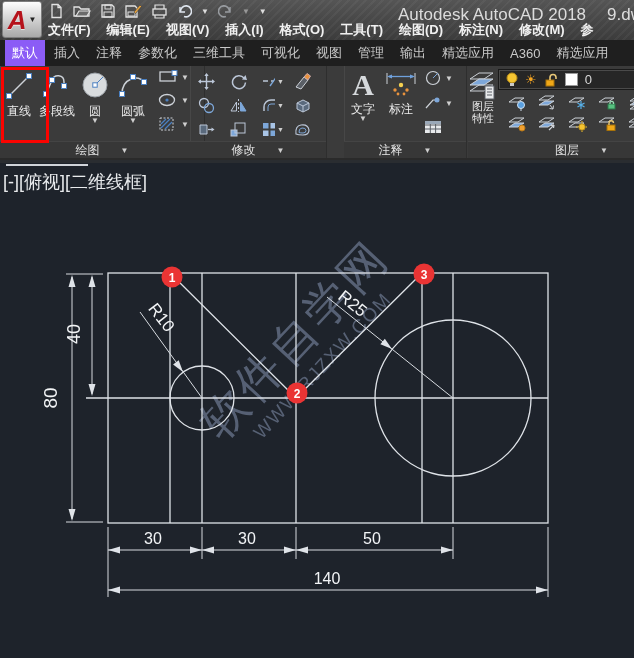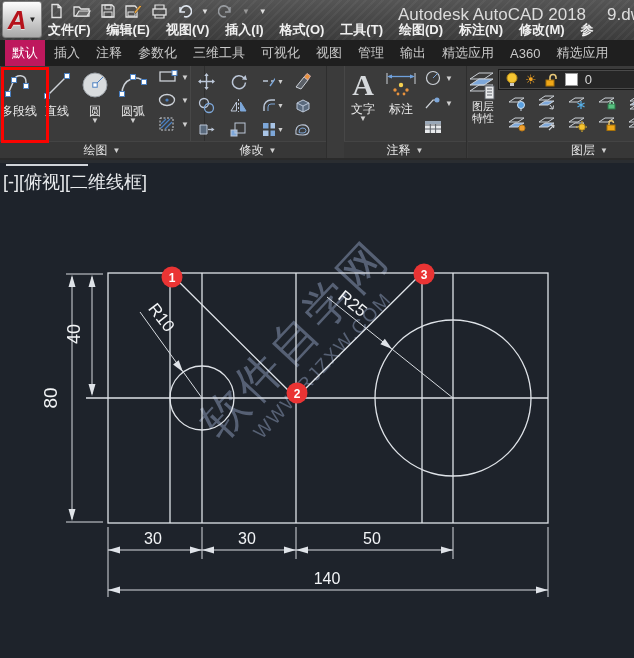--- a/index.html
+++ b/index.html
@@ -25,34 +25,34 @@
   .wtitle{position:absolute;left:398px;top:5px;display:flex;gap:21px;z-index:2;
     font-size:17px;color:#dcdcdc;white-space:nowrap;}
   .menubar{position:absolute;left:48px;top:21px;display:flex;gap:16px;z-index:2;
     font-size:13px;color:#f0f0f0;white-space:nowrap;}
   .menubar span{cursor:default;font-weight:bold;}
 
   
   .tabbar{position:absolute;left:0;top:40px;width:634px;height:26px;background:#1f1f1f;
     display:flex;align-items:stretch;padding-left:5px;}
   .tab{font-size:13px;color:#c9c9c9;padding:0 7px;margin-right:2px;display:flex;align-items:center;}
-  .tab.active{background:#be185d;color:#fff;}
+  .tab.active{background:#8b5cf6;color:#fff;}
 
   
   .ribbon{position:absolute;left:0;top:66px;width:634px;height:94px;background:#3b3b3b;
     border-bottom:2px solid #2a2a2a;}
   .panel{position:absolute;top:0;height:92px;display:flex;flex-direction:column;}
   .p-draw{left:0;width:205px;}
   .p-modify{left:190px;width:137px;}
   .p-anno{left:344px;width:123px;}
   .p-layers{left:468px;width:166px;}
   .p-draw,.p-modify,.p-anno{border-right:1px solid #2e2e2e;box-shadow:1px 0 0 #474747 inset;}
   .panel-content{flex:1;display:flex;align-items:flex-start;}
   .panel-label{height:17px;background:#373737;border-top:1px solid #444;
-    display:flex;align-items:center;justify-content:center;gap:5px;
+    display:flex;align-items:center;justify-content:center;gap:21px;
     font-size:12px;color:#e3e3e3;text-align:center;}
   .panel-label .caret{font-size:8px;color:#cfcfcf;}
   .p-layers .panel-label{justify-content:flex-end;padding-right:26px;}
 
   .big-btn{width:38px;display:flex;flex-direction:column;align-items:center;padding-top:4px;}
   .big-btn .lbl{font-size:12px;color:#ececec;margin-top:3px;line-height:12px;white-space:nowrap;}
   .big-btn .caret{font-size:8px;color:#cfcfcf;line-height:8px;}
   .redbox{position:absolute;left:1px;top:1px;width:48px;height:76px;border:3px solid #fb0300;z-index:6;}
 
   .mini-col{display:flex;flex-direction:column;justify-content:space-between;height:66px;
@@ -177,35 +177,35 @@
     <div class="tab">A360</div>
     <div class="tab">精选应用</div>
   </div>
 
   <div class="ribbon">
 
     <div class="panel p-draw">
       <div class="redbox"></div>
       <div class="panel-content">
         <div class="big-btn">
+          <svg width="32" height="32">
+              <line x1="6" y1="26" x2="26" y2="6" stroke="#cdd2d8" stroke-width="1.5"></line>
+              <rect x="3.5" y="23.5" width="5" height="5" fill="#fff" stroke="#4a7fc0"></rect>
+              <rect x="23.5" y="3.5" width="5" height="5" fill="#fff" stroke="#4a7fc0"></rect>
+            </svg>
+          <span class="lbl">直线</span>
+        </div>
+        <div class="big-btn">
           <svg width="34" height="32">
               <path d="M6,24 L12,10 C14,4 24,4 24,12 L24,16" fill="none" stroke="#cdd2d8" stroke-width="1.5"></path>
               <rect x="3.5" y="21.5" width="5" height="5" fill="#fff" stroke="#4a7fc0"></rect>
               <rect x="9.5" y="7.5" width="5" height="5" fill="#fff" stroke="#4a7fc0"></rect>
               <rect x="21.5" y="13.5" width="5" height="5" fill="#fff" stroke="#4a7fc0"></rect>
             </svg>
           <span class="lbl">多段线</span>
-        </div>
-        <div class="big-btn">
-          <svg width="32" height="32">
-              <line x1="6" y1="26" x2="26" y2="6" stroke="#cdd2d8" stroke-width="1.5"></line>
-              <rect x="3.5" y="23.5" width="5" height="5" fill="#fff" stroke="#4a7fc0"></rect>
-              <rect x="23.5" y="3.5" width="5" height="5" fill="#fff" stroke="#4a7fc0"></rect>
-            </svg>
-          <span class="lbl">直线</span>
         </div>
         <div class="big-btn">
           <svg width="32" height="32">
               <circle cx="16" cy="15" r="12" fill="#d9dcde" stroke="#9aa0a6"></circle>
               <line x1="16" y1="15" x2="24" y2="7" stroke="#4a7fc0"></line>
               <rect x="13.8" y="12.8" width="4.4" height="4.4" fill="#fff" stroke="#4a7fc0"></rect>
             </svg>
           <span class="lbl">圆</span>
           <span class="caret">▼</span>
         </div>

